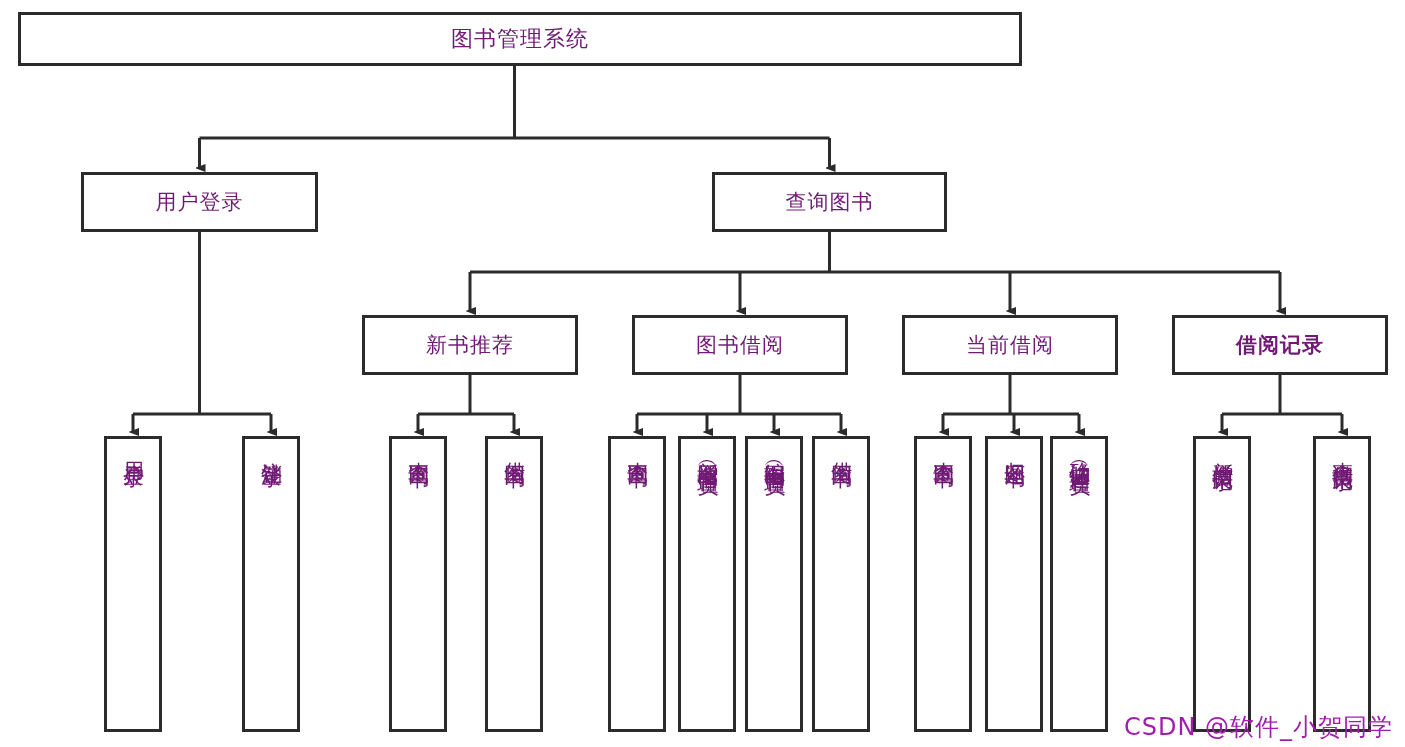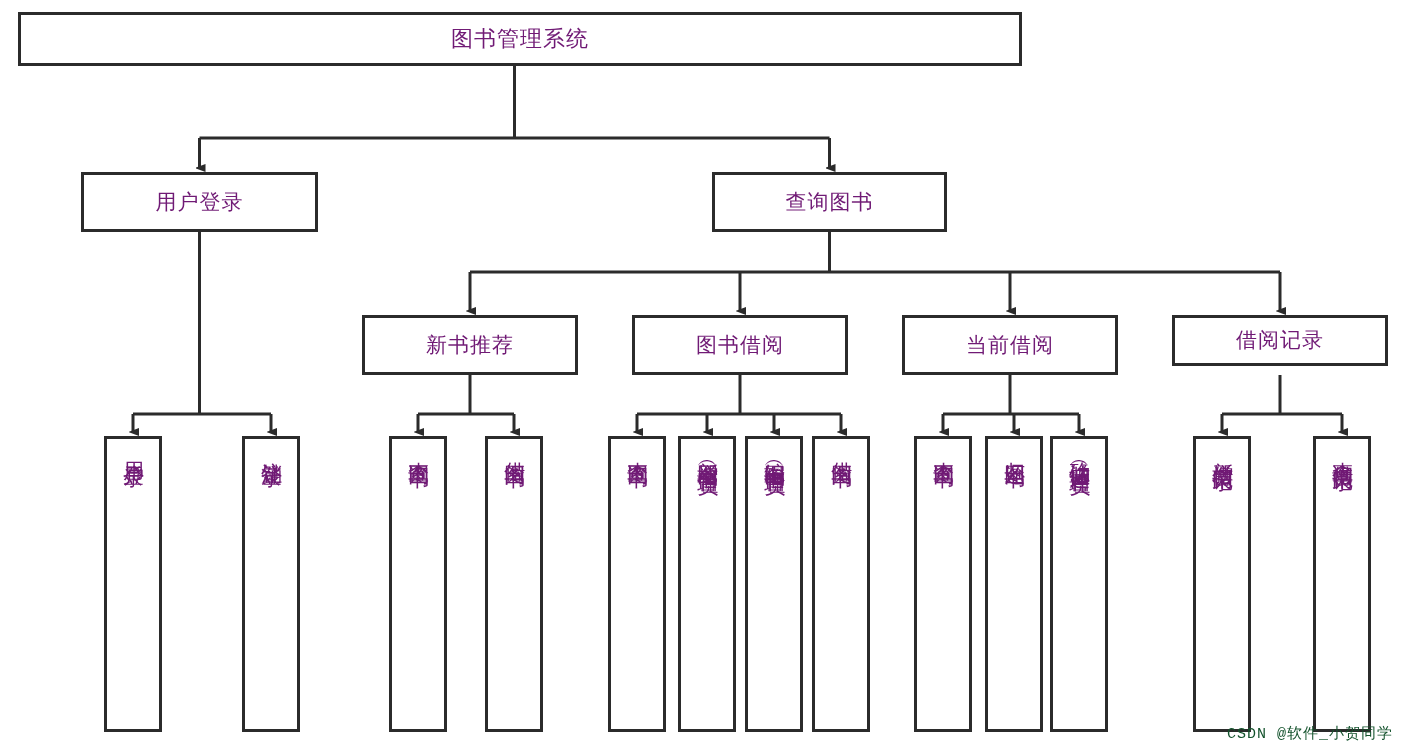--- a/index.html
+++ b/index.html
@@ -40,26 +40,25 @@
     font-size:21px;
     line-height:1.30;
     letter-spacing:2px;
     white-space:normal;
     max-height:290px;
   }
   .watermark{
     position:absolute;
     right:12px;
     bottom:4px;
-    font-size:15px;
-    color:#14532d;
+    font-size:24px;
+    color:#a21caf;
     letter-spacing:1px;
     white-space:nowrap;
     pointer-events:none;
-    font-family:Liberation Mono, monospace;
   }
 </style>
 </head>
 <body>
 
 <div id="canvas">
 
   <svg class="wires" id="wires" viewBox="0 0 1405 747" xmlns="http://www.w3.org/2000/svg">
     <defs>
       <marker id="arrow" markerWidth="10" markerHeight="10" refX="4" refY="6" orient="auto" markerUnits="userSpaceOnUse">
@@ -115,21 +114,21 @@
       </div>
       <div class="node branch" style="left: 362px; top: 315px; width: 216px; height: 60px; text-align: right;">
         <span class="lbl">新书推荐</span>
       </div>
       <div class="node branch" style="left: 632px; top: 315px; width: 216px; height: 60px;">
         <span class="lbl">图书借阅</span>
       </div>
       <div class="node branch" style="left: 902px; top: 315px; width: 216px; height: 60px;">
         <span class="lbl">当前借阅</span>
       </div>
-      <div class="node branch" style="left: 1172px; top: 315px; width: 216px; height: 51px;">
+      <div class="node branch" style="left: 1172px; top: 315px; width: 216px; height: 60px; font-weight: bold;">
         <span class="lbl">借阅记录</span>
       </div>
       <div class="node leaf" style="left: 104px; top: 436px; width: 58px; height: 296px;">
         <span class="lbl">用户登录</span>
       </div>
       <div class="node leaf" style="left: 242px; top: 436px; width: 58px; height: 296px;">
         <span class="lbl">注销登录</span>
       </div>
       <div class="node leaf" style="left: 389px; top: 436px; width: 58px; height: 296px;">
         <span class="lbl">查询图书</span>

